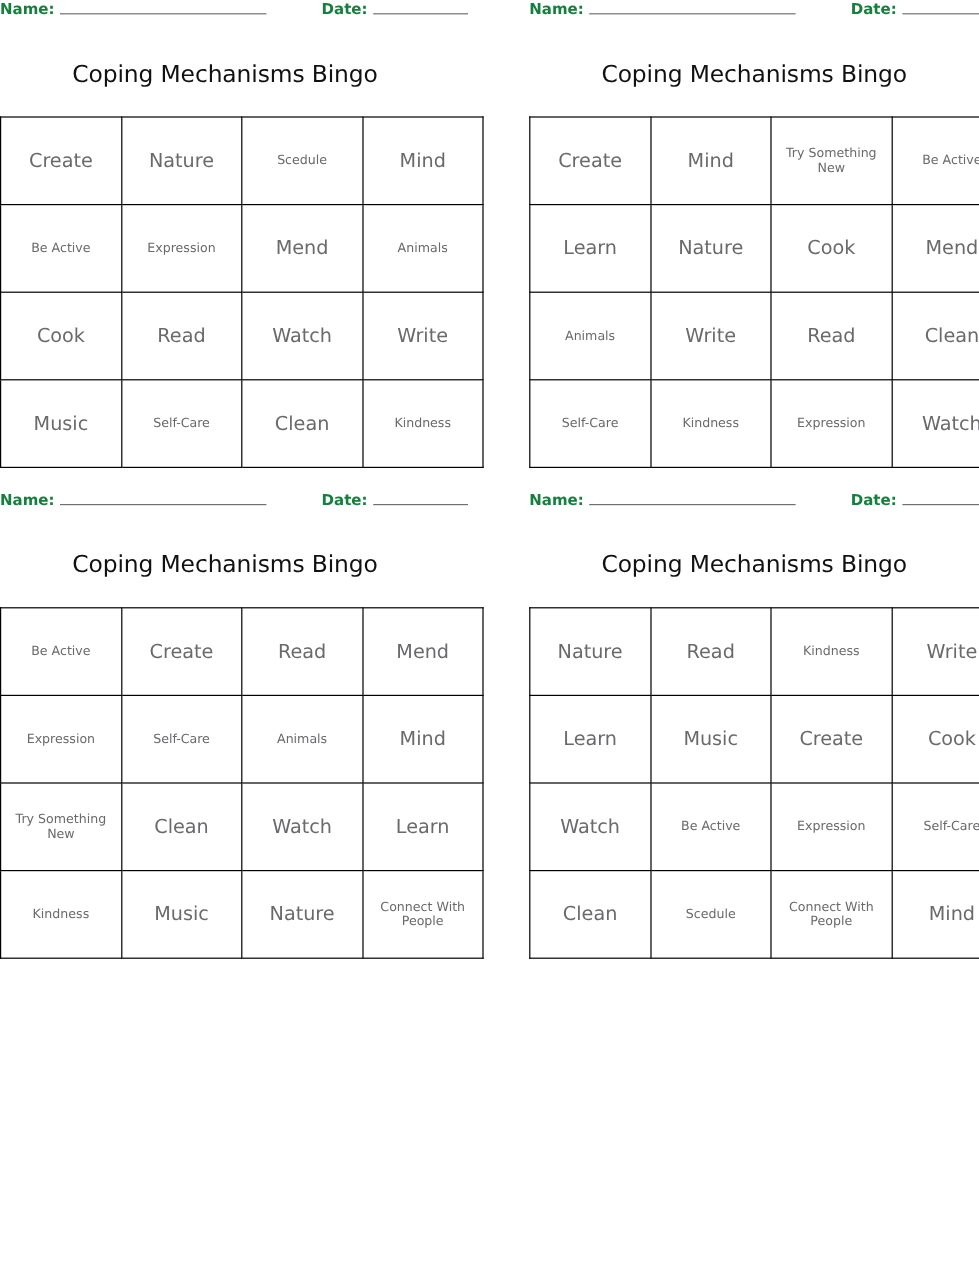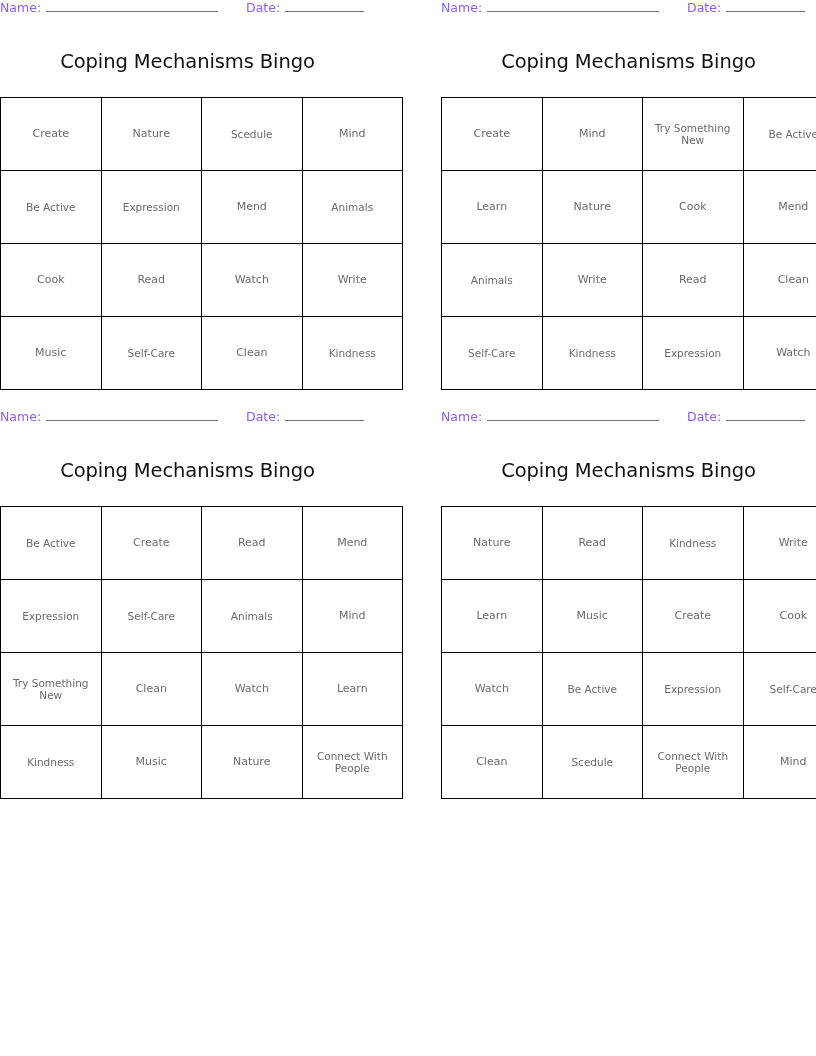--- a/index.html
+++ b/index.html
@@ -43,24 +43,25 @@
     font-family: "DejaVu Sans", sans-serif;
   }
   .meta-field {
     position: absolute;
     top: 0;
     display: flex;
     align-items: baseline;
     white-space: nowrap;
   }
   .meta-name { left: 0px; }
-  .meta-date { left: 246px; }
+  .meta-date { left: 268px; }
   .meta-label {
-    color: #8b5cf6;
+    color: #15803d;
     font-size: 12.5px;
+    font-weight: bold;
   }
   .meta-rule {
     display: inline-block;
     border-bottom: 1px solid #6f7072;
     height: 11px;
     margin-left: 5px;
   }
   .meta-name .meta-rule { width: 172px; }
   .meta-date .meta-rule { width: 79px; }
 
@@ -90,21 +91,21 @@
     text-align: center;
     vertical-align: middle;
     padding: 2px 3px;
     color: #6a6a6c;
     font-family: "DejaVu Sans", sans-serif;
     line-height: 1.18;
     word-wrap: break-word;
     overflow-wrap: break-word;
   }
   
-  .bingo-grid td.sz-lg { font-size: 11px; }
+  .bingo-grid td.sz-lg { font-size: 16px; }
   .bingo-grid td.sz-sm { font-size: 10.5px; }
 </style>
 </head>
 <body>
 
 <div class="page">
 
   <div class="card card-tl">
     <div class="meta-row">
       <div class="meta-field meta-name">

